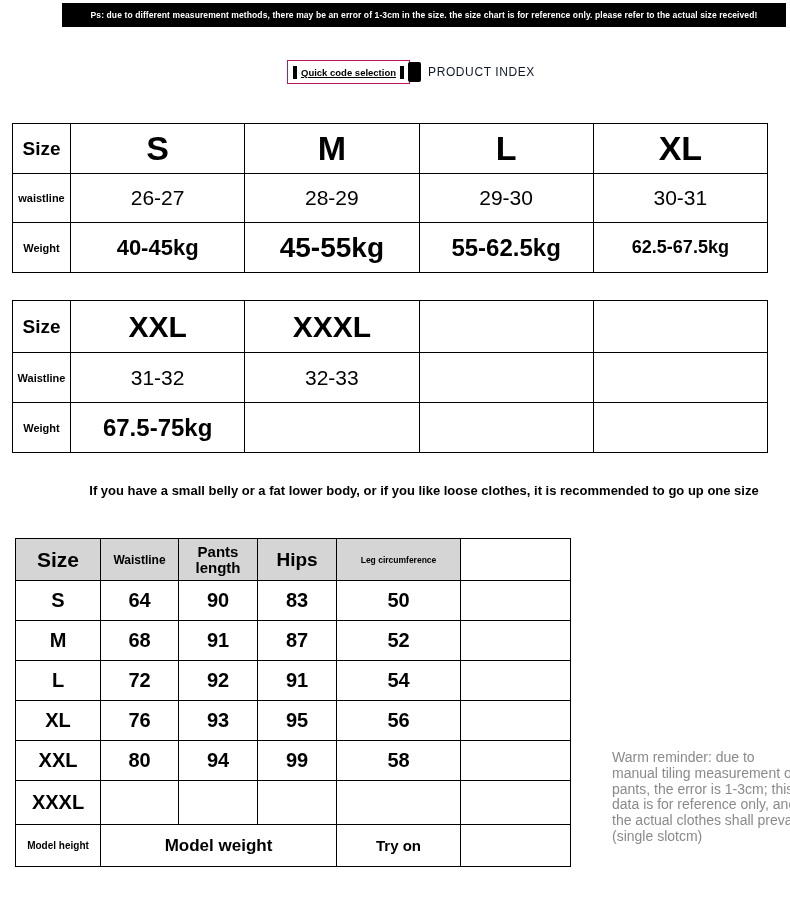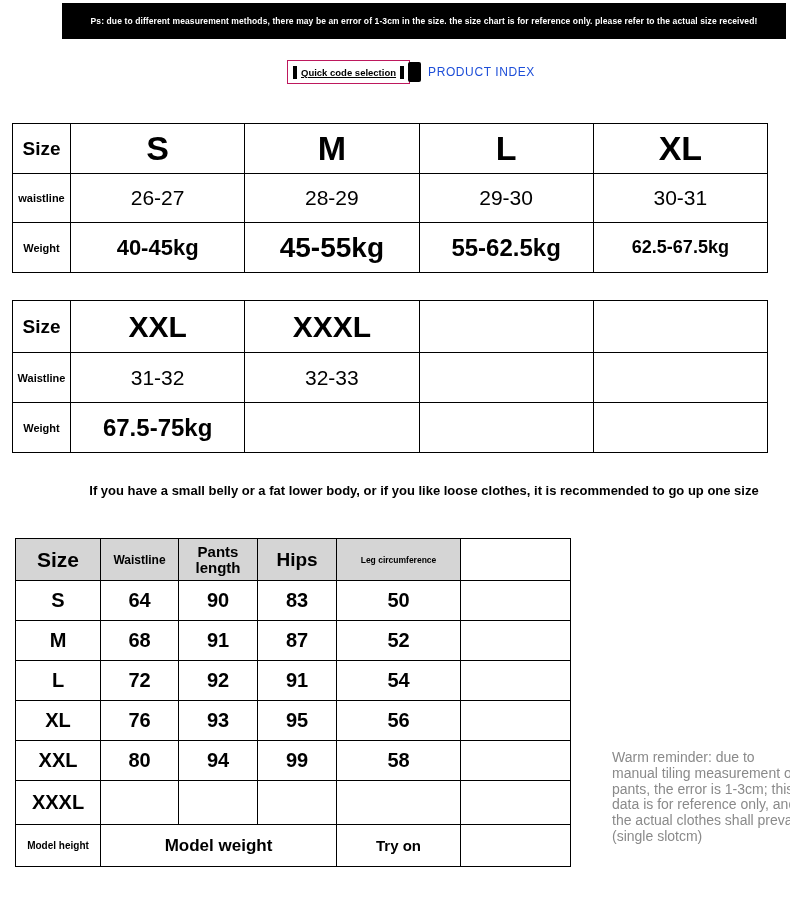--- a/index.html
+++ b/index.html
@@ -1,28 +1,28 @@
 <!DOCTYPE html>
 <html><head>
 <meta charset="utf-8">
 <style>
   html,body{margin:0;padding:0;background:#fff;}
   .page{position:relative;width:790px;height:900px;background:#fff;overflow:hidden;
         font-family:"Liberation Sans","DejaVu Sans",sans-serif;color:#000;}
 
-  .banner{position:absolute;left:62px;top:3px;width:724px;height:36px;background:#000;color:#fff;
+  .banner{position:absolute;left:62px;top:3px;width:724px;height:24px;background:#000;color:#fff;
           display:flex;align-items:center;justify-content:center;font-size:8.5px;font-weight:bold;
           letter-spacing:.1px;white-space:nowrap;}
 
   .index-row{position:absolute;left:287px;top:60px;display:flex;align-items:center;}
   .qcs-box{display:flex;align-items:center;border:1px solid #be185d;height:22px;padding:0 5px;gap:4px;background:#fff;}
   .qbar{width:4px;height:13px;background:#000;}
   .qcs-text{font-size:9.5px;font-weight:bold;text-decoration:underline;white-space:nowrap;}
   .idx-square{width:13px;height:20px;background:#000;margin-left:-2px;border-radius:2px;}
-  .pi-text{font-size:12px;margin-left:7px;letter-spacing:.6px;white-space:nowrap;color:#1d4ed8;}
+  .pi-text{font-size:12px;margin-left:7px;letter-spacing:.6px;white-space:nowrap;color:#0f172a;}
 
   table.t{position:absolute;border-collapse:collapse;table-layout:fixed;background:#fff;}
   table.t td,table.t th{border:1px solid #000;text-align:center;vertical-align:middle;padding:0;overflow:hidden;}
 
   .t1{left:12px;top:123px;width:756px;}
   .t2{left:12px;top:300px;width:756px;}
   .c-lab{width:58px;}
   .t1 tr.r1{height:50px}.t1 tr.r2{height:49px}.t1 tr.r3{height:50px}
   .t2 tr.r1{height:52px}.t2 tr.r2{height:50px}.t2 tr.r3{height:50px}
 

